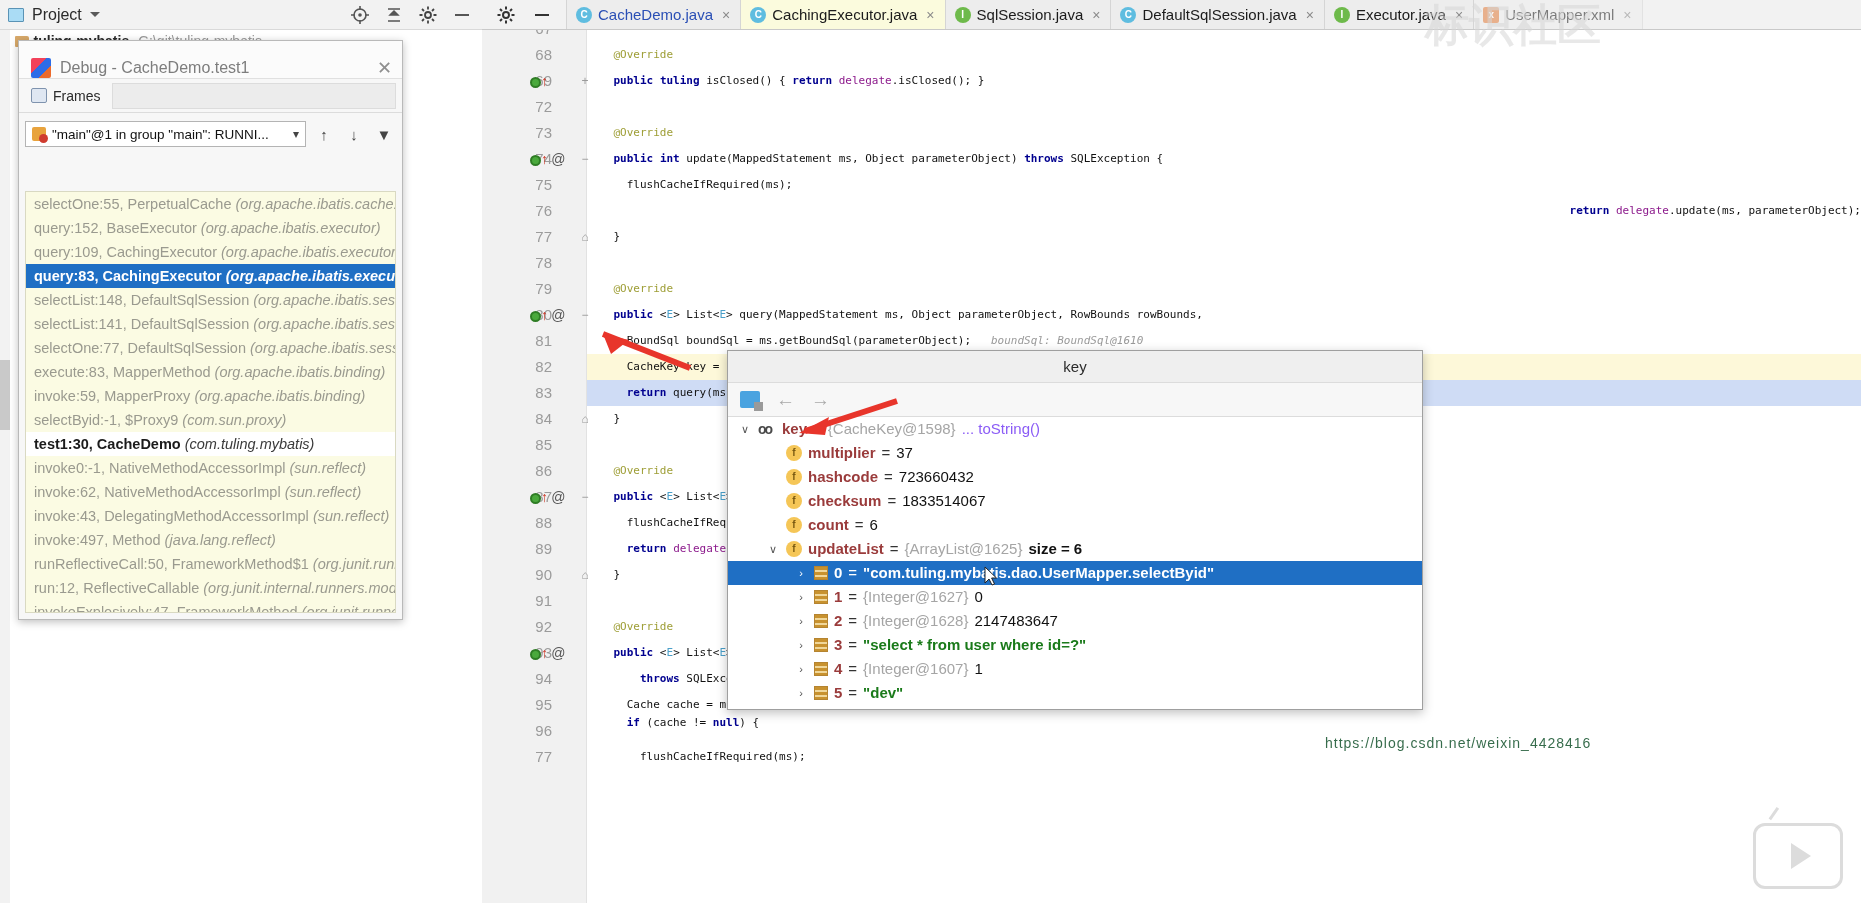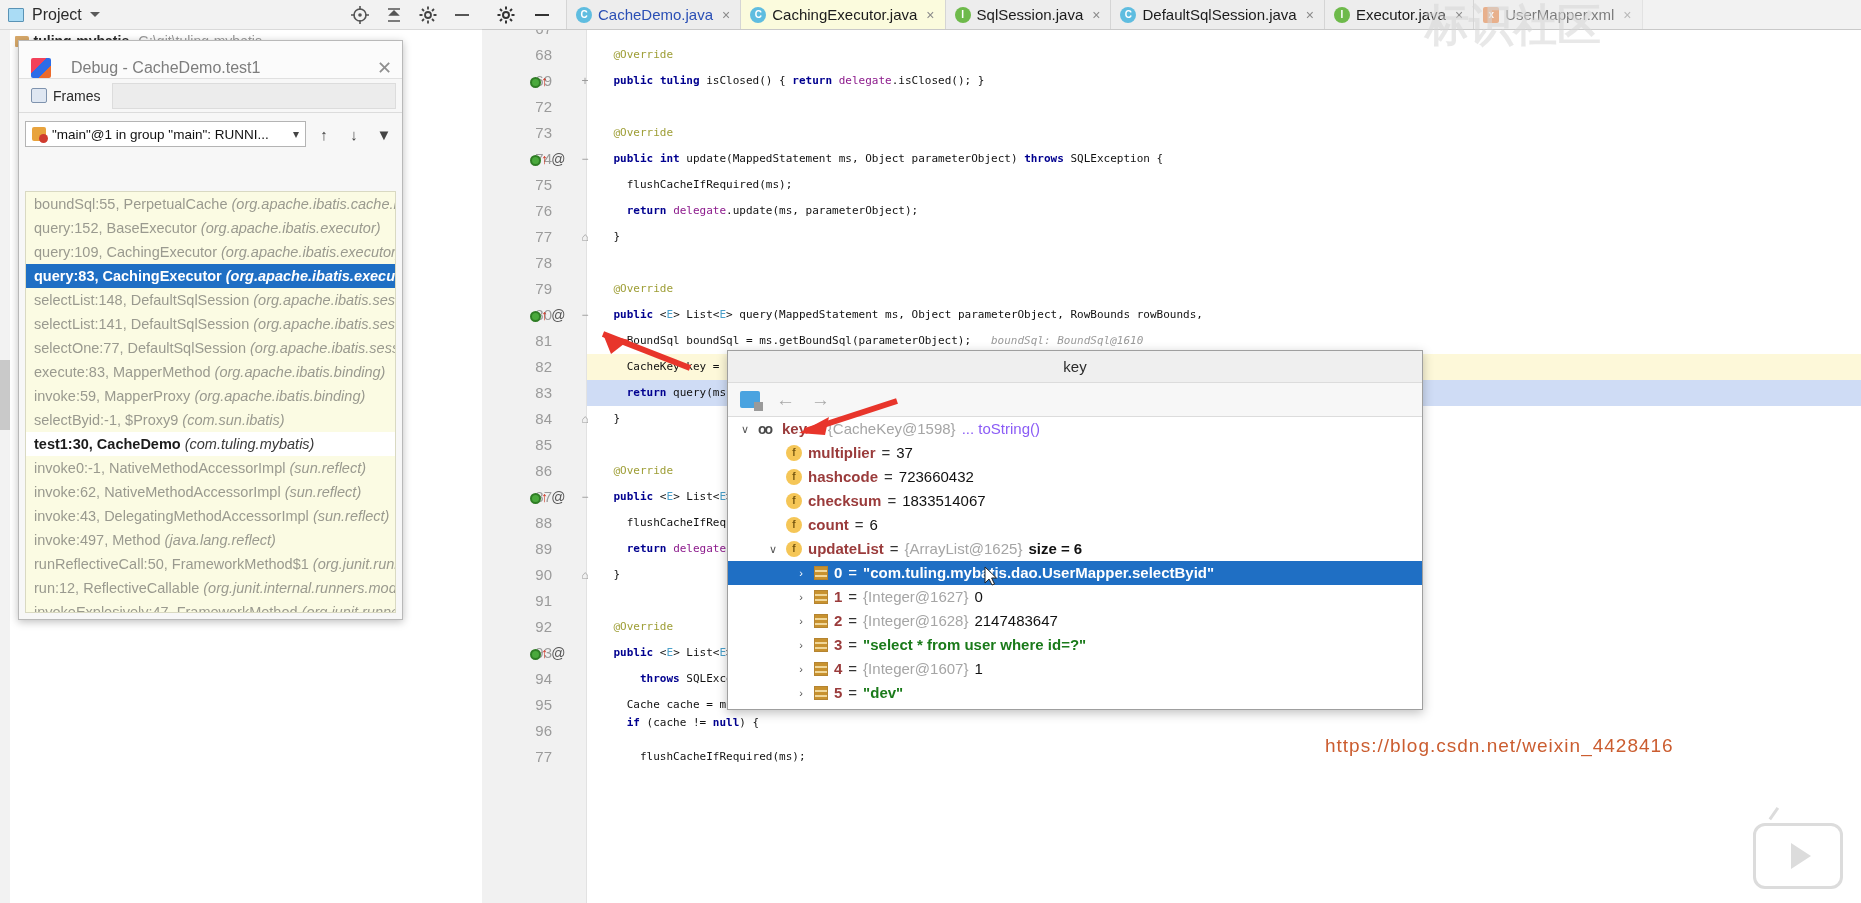--- a/index.html
+++ b/index.html
@@ -99,21 +99,21 @@
   .hl-line { position:absolute; left:0; right:0; height:26px; }
   .hl-yellow { background:#fdf8d9; }
   .hl-exec   { background:#cfdcf5; }
 
   
   .dbgwin {
     position:absolute; left:18px; top:40px; width:385px; height:580px;
     background:#f7f7f7; border:1px solid #b9b9b9; box-shadow:0 2px 8px rgba(0,0,0,.25);
   }
   .dbg-title {
-    height:38px; display:flex; align-items:center; gap:20px; padding:16px 10px 0 12px;
+    height:38px; display:flex; align-items:center; gap:9px; padding:16px 10px 0 12px;
     border-bottom:1px solid #e0e0e0; background:#fbfbfb;
   }
   .ij-logo {
     width:20px;height:20px;border-radius:2px;
     background:linear-gradient(135deg,#f2415a 0%,#f2415a 38%,#2d6ce7 38%,#2d6ce7 70%,#ec6a2b 70%);
     position:relative;
   }
   .dbg-title-text { font-size:16px; color:#7d7d7d; }
   .dbg-close { margin-left:auto; font-size:18px; color:#8f8f8f; }
   .dbg-tabrow {
@@ -203,21 +203,21 @@
   .trow.sel .vstr, .trow.sel .vnum, .trow.sel .vref { color:#fff; }
 
   
   .redarrow { position:absolute; pointer-events:none; }
 
   
   .cursor { position:absolute; width:14px; height:20px; }
 
   
   .wm {
-    position:absolute; color:#c2410c; font-size:19px; letter-spacing:1px; opacity:.85;
+    position:absolute; color:#14532d; font-size:14px; letter-spacing:1px; opacity:.85;
   }
   .wm-cn {
     position:absolute; font-size:44px; font-weight:bold; color:#d7d7d7; opacity:.55;
     font-family:"DejaVu Sans", sans-serif; white-space:nowrap;
   }
   .play-badge {
     position:absolute; right:18px; bottom:14px; width:90px; height:66px;
     border:3px solid #dcdcdc; border-radius:12px;
     display:flex; align-items:center; justify-content:center;
   }
@@ -361,21 +361,21 @@
         <div class="lnum" style="top: 714px;">77</div>
       </div>
     <div class="codearea" id="code-root">
         <div class="cline" style="top: -14px;"></div>
         <div class="cline" style="top: 12px;"><span class="anno">    @Override</span></div>
         <div class="cline" style="top: 38px;">    <span class="kw">public</span> <span class="kw">tuling</span> isClosed() { <span class="kw">return</span> <span class="fld">delegate</span>.isClosed(); }</div>
         <div class="cline" style="top: 64px;"></div>
         <div class="cline" style="top: 90px;"><span class="anno">    @Override</span></div>
         <div class="cline" style="top: 116px;">    <span class="kw">public</span> <span class="kw">int</span> update(MappedStatement ms, Object parameterObject) <span class="kw">throws</span> SQLException {</div>
         <div class="cline" style="top: 142px;">      flushCacheIfRequired(ms);</div>
-        <div class="cline" style="top: 168px;">      <span class="kw">return</span> <span class="fld">delegate</span>.update(ms, parameterObject);</div>
+        <div class="cline" style="top: 168px; text-align: right;">      <span class="kw">return</span> <span class="fld">delegate</span>.update(ms, parameterObject);</div>
         <div class="cline" style="top: 194px;">    }</div>
         <div class="cline" style="top: 220px;"></div>
         <div class="cline" style="top: 246px;"><span class="anno">    @Override</span></div>
         <div class="cline" style="top: 272px;">    <span class="kw">public</span> &lt;<span class="gen">E</span>&gt; List&lt;<span class="gen">E</span>&gt; query(MappedStatement ms, Object parameterObject, RowBounds rowBounds,</div>
         <div class="cline" style="top: 298px;">      BoundSql boundSql = ms.getBoundSql(parameterObject);   <span class="hint">boundSql: BoundSql@1610</span></div>
         <div class="hl-line hl-yellow" style="top: 324px;"></div>
         <div class="cline" style="top: 324px;">      CacheKey key = createCacheKey(ms, parameterObject, rowBounds, boundSql);   <span class="hint">key: CacheKey@1598</span></div>
         <div class="hl-line hl-exec" style="top: 350px;"></div>
         <div class="cline" style="top: 350px;">      <span class="kw">return</span> query(ms, parameterObject, rowBounds, resultHandler, key, boundSql);   <span class="hint">ms: Mapped</span></div>
         <div class="cline" style="top: 376px;">    }</div>
@@ -410,30 +410,30 @@
       <div class="thread-combo">
         <span class="thread-ico"></span>
         <span>"main"@1 in group "main": RUNNI...</span>
         <span class="cb-caret">▾</span>
       </div>
       <span class="tbtn">↑</span>
       <span class="tbtn">↓</span>
       <span class="tbtn">▼</span>
     </div>
     <div class="frames-list" id="frames-root">
-        <div class="frame-item"><span>boundSql:55, PerpetualCache</span> <span class="pkg">(org.apache.ibatis.cache.i</span></div>
+        <div class="frame-item"><span>selectOne:55, PerpetualCache</span> <span class="pkg">(org.apache.ibatis.cache.i</span></div>
         <div class="frame-item"><span>query:152, BaseExecutor</span> <span class="pkg">(org.apache.ibatis.executor)</span></div>
         <div class="frame-item"><span>query:109, CachingExecutor</span> <span class="pkg">(org.apache.ibatis.executor)</span></div>
         <div class="frame-item selected"><span>query:83, CachingExecutor</span> <span class="pkg">(org.apache.ibatis.executor)</span></div>
         <div class="frame-item"><span>selectList:148, DefaultSqlSession</span> <span class="pkg">(org.apache.ibatis.sessi</span></div>
         <div class="frame-item"><span>selectList:141, DefaultSqlSession</span> <span class="pkg">(org.apache.ibatis.sessi</span></div>
         <div class="frame-item"><span>selectOne:77, DefaultSqlSession</span> <span class="pkg">(org.apache.ibatis.sessio</span></div>
         <div class="frame-item"><span>execute:83, MapperMethod</span> <span class="pkg">(org.apache.ibatis.binding)</span></div>
         <div class="frame-item"><span>invoke:59, MapperProxy</span> <span class="pkg">(org.apache.ibatis.binding)</span></div>
-        <div class="frame-item"><span>selectByid:-1, $Proxy9</span> <span class="pkg">(com.sun.ibatis)</span></div>
+        <div class="frame-item"><span>selectByid:-1, $Proxy9</span> <span class="pkg">(com.sun.proxy)</span></div>
         <div class="frame-item mine"><span>test1:30, CacheDemo</span> <span class="pkg">(com.tuling.mybatis)</span></div>
         <div class="frame-item"><span>invoke0:-1, NativeMethodAccessorImpl</span> <span class="pkg">(sun.reflect)</span></div>
         <div class="frame-item"><span>invoke:62, NativeMethodAccessorImpl</span> <span class="pkg">(sun.reflect)</span></div>
         <div class="frame-item"><span>invoke:43, DelegatingMethodAccessorImpl</span> <span class="pkg">(sun.reflect)</span></div>
         <div class="frame-item"><span>invoke:497, Method</span> <span class="pkg">(java.lang.reflect)</span></div>
         <div class="frame-item"><span>runReflectiveCall:50, FrameworkMethod$1</span> <span class="pkg">(org.junit.runn</span></div>
         <div class="frame-item"><span>run:12, ReflectiveCallable</span> <span class="pkg">(org.junit.internal.runners.mod</span></div>
         <div class="frame-item"><span>invokeExplosively:47, FrameworkMethod</span> <span class="pkg">(org.junit.runne</span></div>
       </div>
   </div>

